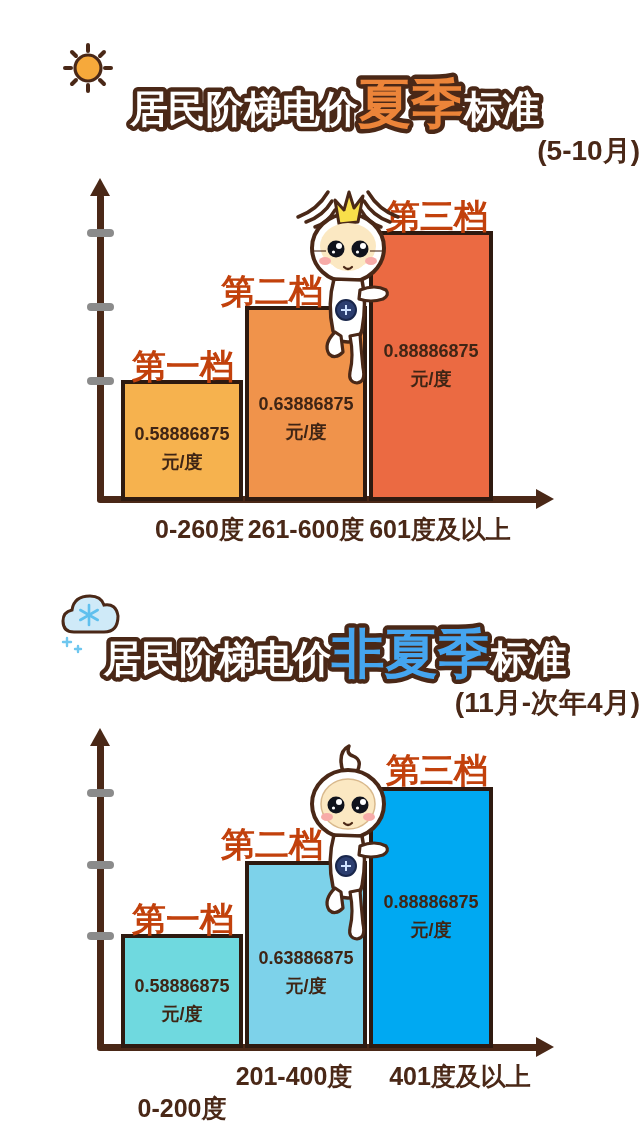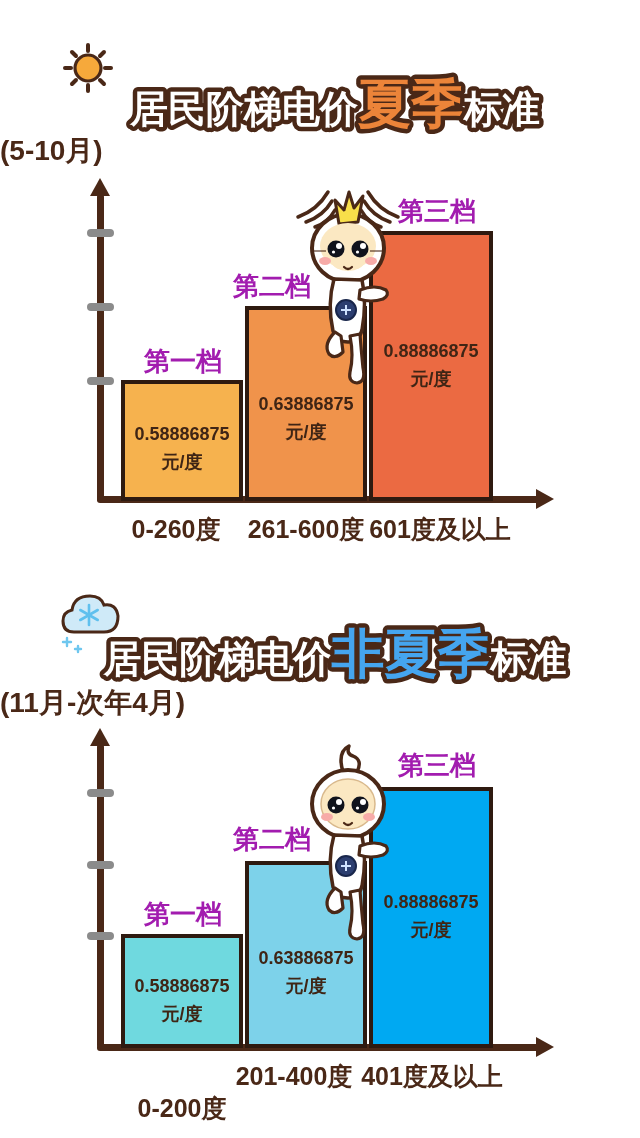--- a/index.html
+++ b/index.html
@@ -3,65 +3,65 @@
 <meta charset="utf-8">
 <style>
   html,body{margin:0;padding:0;background:#ffffff;}
   .page{position:relative;width:640px;height:1138px;background:#ffffff;overflow:hidden;
         font-family:Liberation Sans, sans-serif;color:#4A2817;}
   .title-svg{position:absolute;left:0;width:640px;height:92px;}
   .title-text{font-weight:bold;font-size:38px;fill:#ffffff;stroke:#4A2817;stroke-width:9px;
               paint-order:stroke;stroke-linejoin:round;}
   .t-accent-s{fill:#EC8439;font-size:53px;}
   .t-accent-w{fill:#45A5EF;font-size:53px;}
-  .subtitle{position:absolute;left:0;width:640px;text-align:left;font-size:28px;font-weight:bold;color:#4A2817;}
+  .subtitle{position:absolute;left:0;width:640px;text-align:right;font-size:28px;font-weight:bold;color:#4A2817;}
   .yaxis{position:absolute;width:7px;background:#4A2817;border-radius:3px;}
   .xaxis{position:absolute;height:7px;background:#4A2817;border-radius:3px;}
   .yarrow{position:absolute;width:0;height:0;border-left:10px solid transparent;
           border-right:10px solid transparent;border-bottom:18px solid #4A2817;}
   .xarrow{position:absolute;width:0;height:0;border-top:10px solid transparent;
           border-bottom:10px solid transparent;border-left:18px solid #4A2817;}
   .tick{position:absolute;left:87px;width:27px;height:8px;border-radius:4px;background:#8B8B8B;}
   .bar{position:absolute;border:4px solid #2E1A10;box-sizing:border-box;}
-  .tier-label{position:absolute;width:120px;font-size:26px;font-weight:bold;text-align:center;color:#a21caf;}
+  .tier-label{position:absolute;width:120px;font-size:34px;font-weight:bold;text-align:center;color:#c2410c;}
   .bar-value{position:absolute;text-align:center;font-weight:bold;font-size:18px;line-height:28px;color:#3F2515;}
   .x-label{position:absolute;font-size:25px;font-weight:bold;text-align:center;color:#4A2817;}
   .mascot{position:absolute;width:110px;height:205px;}
   .hdr-icon{position:absolute;}
   
   .s-sun{left:62px;top:42px;width:56px;height:56px;}
   .s-title{top:50px;}
   .s-subtitle{top:132px;}
   .s-yaxis{left:97px;top:194px;height:308px;}
   .s-yarrow{left:90px;top:178px;}
   .s-xaxis{left:97px;top:496px;width:442px;}
   .s-xarrow{left:536px;top:489px;}
   .s-tick1{top:377px;} .s-tick2{top:303px;} .s-tick3{top:229px;}
   .s-bar1{left:121px;top:380px;width:122px;height:121px;}
   .s-bar2{left:245px;top:306px;width:122px;height:195px;}
   .s-bar3{left:369px;top:231px;width:124px;height:270px;}
   .s-tl1{left:123px;top:344px;} .s-tl2{left:212px;top:269px;} .s-tl3{left:377px;top:194px;}
   .s-v1{left:121px;width:122px;top:420px;} .s-v2{left:245px;width:122px;top:390px;} .s-v3{left:369px;width:124px;top:337px;}
-  .s-xl1{left:115px;width:122px;top:513px;} .s-xl2{left:235px;width:142px;top:513px;} .s-xl3{left:358px;width:164px;top:513px;text-align:center;}
+  .s-xl1{left:122px;width:122px;top:513px;text-align:right;} .s-xl2{left:235px;width:142px;top:513px;} .s-xl3{left:358px;width:164px;top:513px;text-align:center;}
   .s-mascot{left:293px;top:186px;}
   
   .w-snow{left:58px;top:586px;width:68px;height:68px;}
   .w-title{top:600px;}
   .w-subtitle{top:684px;}
   .w-yaxis{left:97px;top:744px;height:304px;}
   .w-yarrow{left:90px;top:728px;}
   .w-xaxis{left:97px;top:1044px;width:442px;}
   .w-xarrow{left:536px;top:1037px;}
   .w-tick1{top:932px;} .w-tick2{top:861px;} .w-tick3{top:789px;}
   .w-bar1{left:121px;top:934px;width:122px;height:114px;}
   .w-bar2{left:245px;top:861px;width:122px;height:187px;}
   .w-bar3{left:369px;top:787px;width:124px;height:261px;}
   .w-tl1{left:123px;top:897px;} .w-tl2{left:212px;top:822px;} .w-tl3{left:377px;top:748px;}
   .w-v1{left:121px;width:122px;top:972px;} .w-v2{left:245px;width:122px;top:944px;} .w-v3{left:369px;width:124px;top:888px;}
-  .w-xl1{left:121px;width:122px;top:1092px;} .w-xl2{left:223px;width:142px;top:1060px;} .w-xl3{left:350px;width:164px;top:1060px;}
+  .w-xl1{left:121px;width:122px;top:1092px;} .w-xl2{left:223px;width:142px;top:1060px;} .w-xl3{left:378px;width:164px;top:1060px;}
   .w-mascot{left:293px;top:742px;}
 </style>
 </head>
 <body>
 
 <div class="page">
 
   <section>
     <svg class="hdr-icon s-sun" viewBox="0 0 56 56">
       <g stroke="#4A2817" stroke-width="4" stroke-linecap="round">

